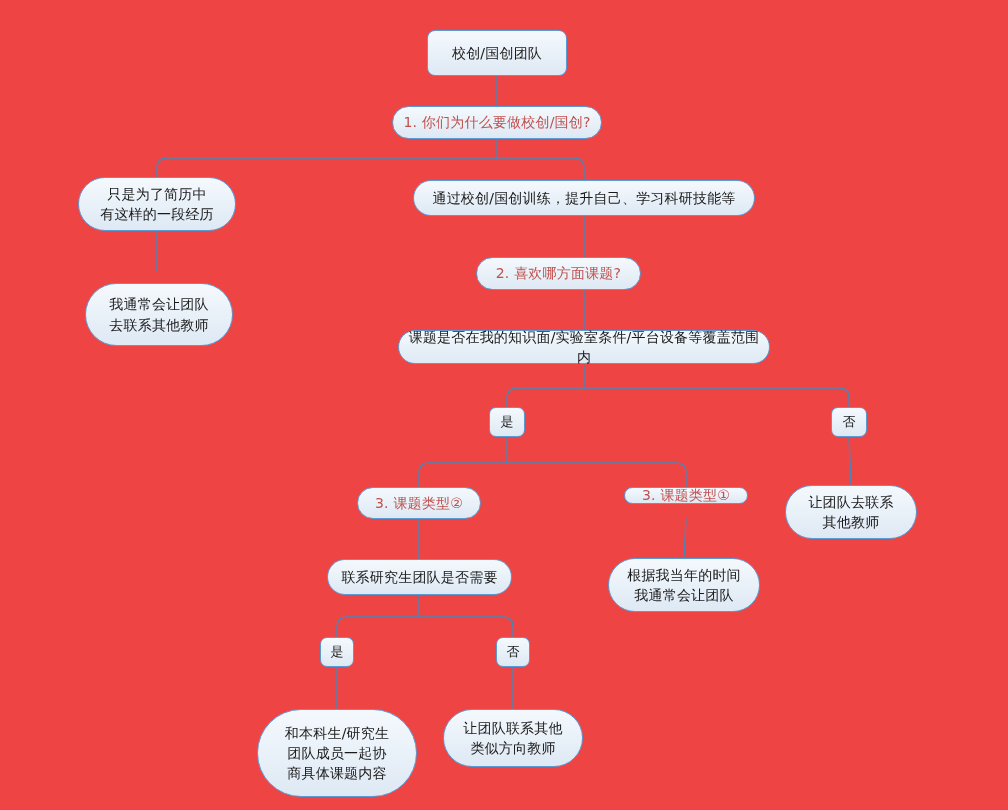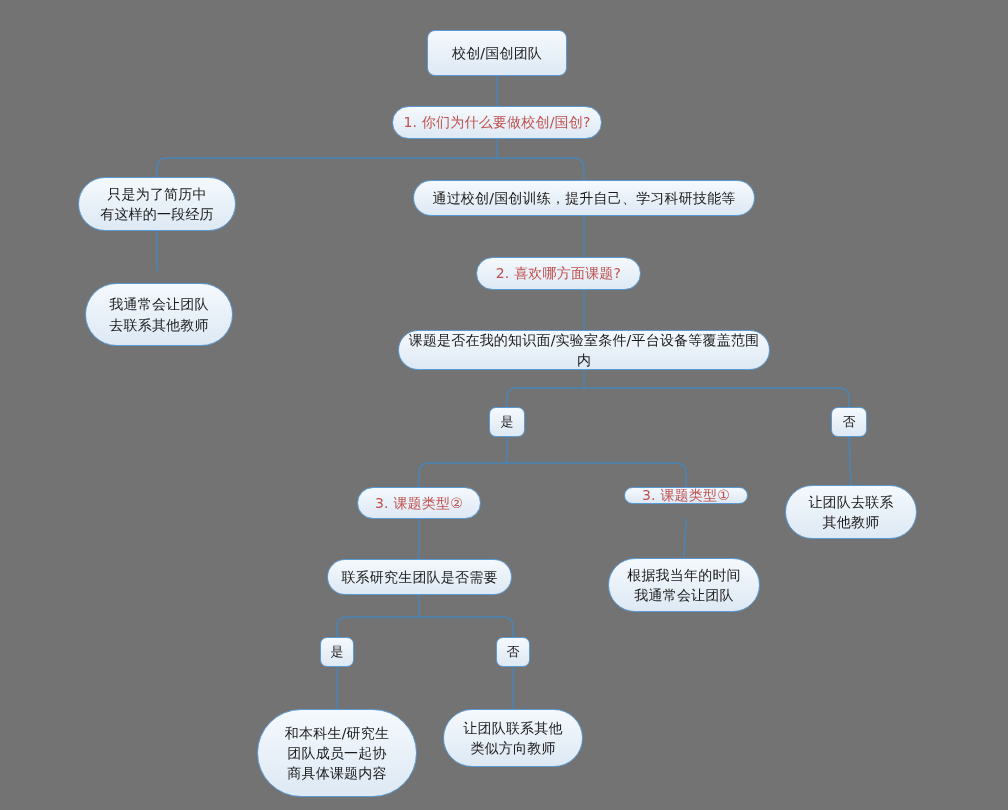--- a/index.html
+++ b/index.html
@@ -11,21 +11,21 @@
   body {
     width: 1008px;
     height: 810px;
     font-family: "DejaVu Sans", "Liberation Sans", sans-serif;
     overflow: hidden;
   }
   #canvas {
     position: relative;
     width: 1008px;
     height: 810px;
-    background: #737373;
+    background: #ef4444;
   }
   #edges {
     position: absolute;
     left: 0;
     top: 0;
     width: 1008px;
     height: 810px;
     pointer-events: none;
   }
   .node {
@@ -126,21 +126,21 @@
   </div>
 
   <div class="node stadium" style="left:413px; top:180px; width:342px; height:36px;">
     <span class="txt">通过校创/国创训练，提升自己、学习科研技能等</span>
   </div>
 
   <div class="node pill red" style="left:476px; top:257px; width:165px; height:33px;">
     <span class="txt">2. 喜欢哪方面课题?</span>
   </div>
 
-  <div class="node stadium" style="left:398px; top:330px; width:372px; height:40px;">
+  <div class="node stadium" style="left:398px; top:330px; width:372px; height:34px;">
     <span class="txt">课题是否在我的知识面/实验室条件/平台设备等覆盖范围内</span>
   </div>
 
   <div class="node tag" style="left:489px; top:407px; width:36px; height:30px;">
     <span class="txt">是</span>
   </div>
 
   <div class="node tag" style="left:831px; top:407px; width:36px; height:30px;">
     <span class="txt">否</span>
   </div>

